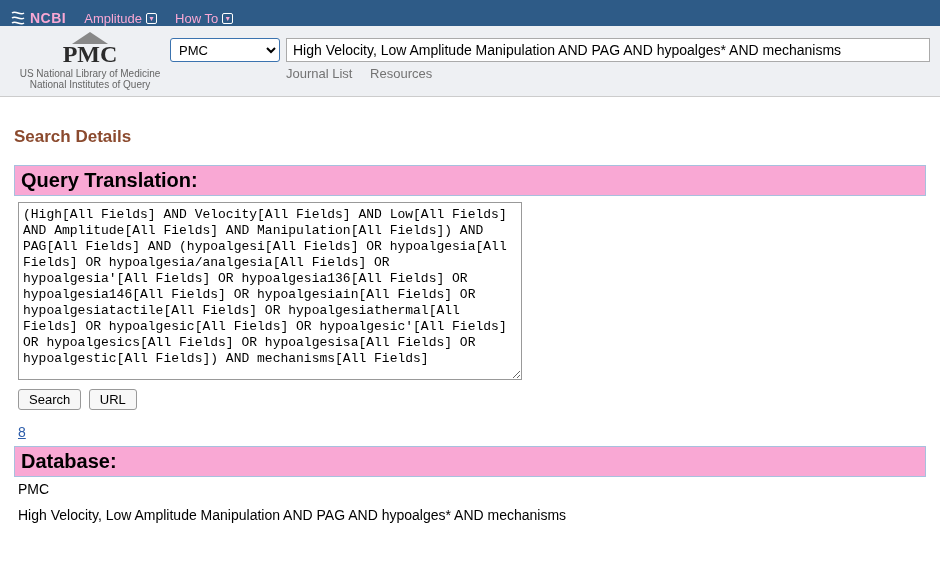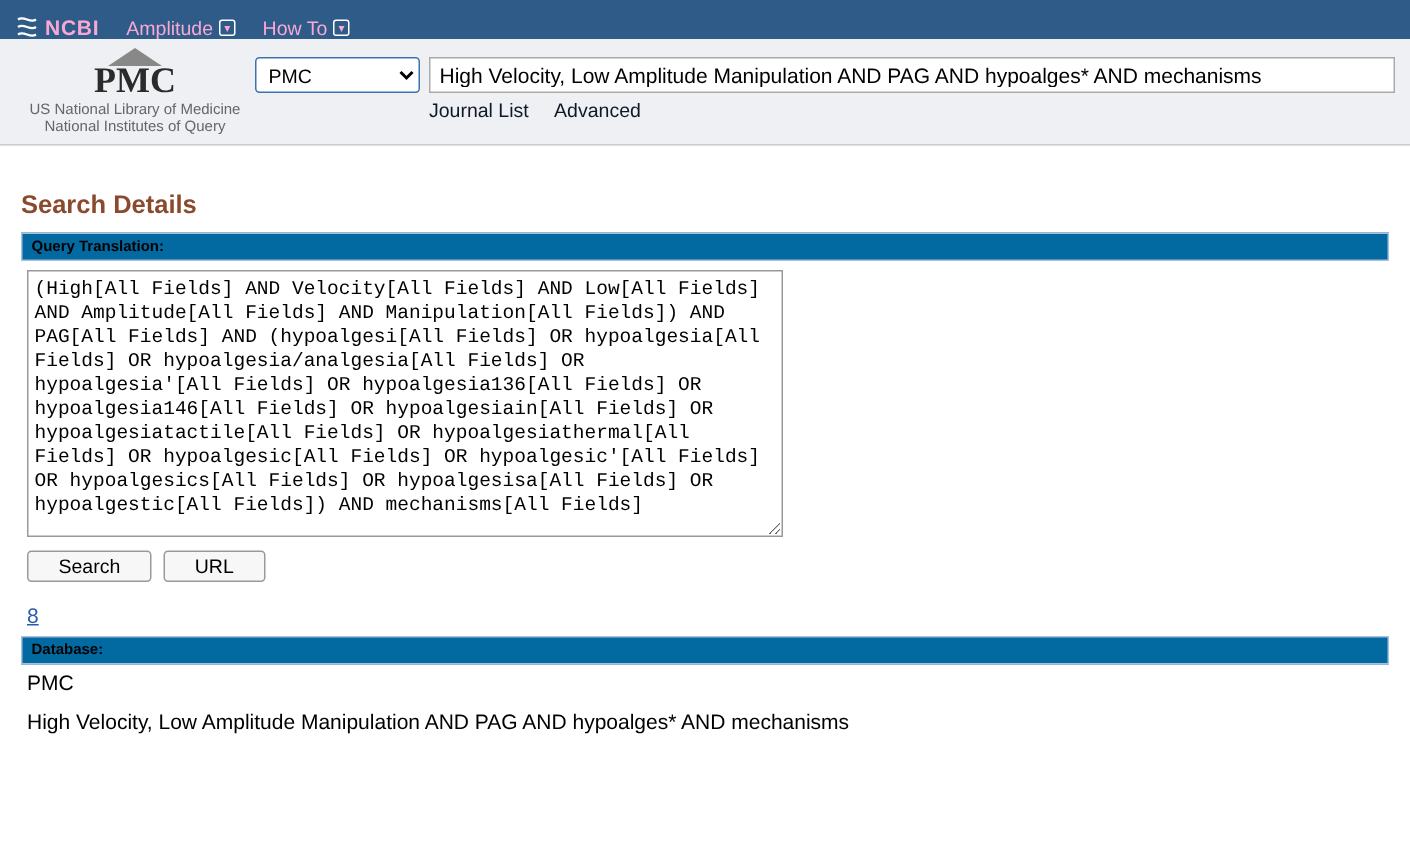--- a/index.html
+++ b/index.html
@@ -16,29 +16,29 @@
   .pmc-block .pmc-logo-label { font-family: Georgia, 'Times New Roman', serif; font-weight: bold; font-size: 24px; color: #2b2b2b; line-height: 1; }
   .pmc-block .pmc-roof { width: 0; height: 0; border-left: 18px solid transparent; border-right: 18px solid transparent; border-bottom: 12px solid #888; margin: 0 auto -2px auto; }
   .pmc-block .sub1 { font-size: 10px; color: #666; margin-top: 2px; }
   .pmc-block .sub2 { font-size: 10px; color: #666; }
 
   .search-block { flex: 1; padding-top: 6px; }
   .search-row { display: flex; align-items: center; }
   .db-select { width: 110px; height: 24px; font-size: 13px; border: 1px solid #3b73af; border-radius: 3px; background: #fff; padding: 0 4px; margin-right: 6px; }
   .search-input { flex: 1; height: 24px; font-size: 14px; padding: 0 6px; border: 1px solid #aaa; background: #fff; }
   .search-links { margin-top: 4px; margin-left: 116px; font-size: 13px; }
-  .search-links a { color: #0f172a; text-decoration: none; margin-right: 14px; cursor: pointer; }
+  .search-links a { color: #737373; text-decoration: none; margin-right: 14px; cursor: pointer; }
 
   .content { padding: 30px 14px 0 14px; }
-  .page-title { color: #8b4a2e; font-size: 17px; font-weight: bold; margin-bottom: 8px; }
+  .page-title { color: #8b4a2e; font-size: 17px; font-weight: bold; margin-bottom: 18px; }
 
-  .section-header { background: #0369a1; font-weight: bold; font-size: 10px; padding: 3px 6px; border: 1px solid #a7c0de; }
+  .section-header { background: #f9a8d4; font-weight: bold; font-size: 20px; padding: 3px 6px; border: 1px solid #a7c0de; }
   .section-body { padding: 6px 4px 10px 4px; }
   .query-textarea { width: 504px; height: 178px; font-family: 'Courier New', Courier, monospace; font-size: 13px; padding: 4px; border: 1px solid #999; resize: both; line-height: 1.23; }
-  .btn { font-size: 13px; padding: 2px 20px; border: 1px solid #999; background: #f7f7f7; border-radius: 3px; margin-right: 4px; cursor: pointer; }
+  .btn { font-size: 13px; padding: 2px 10px; border: 1px solid #999; background: #f7f7f7; border-radius: 3px; margin-right: 4px; cursor: pointer; }
   .btn-row { margin-top: 6px; }
 
   .result-link { color: #2b5caa; text-decoration: underline; cursor: pointer; }
   .val-row { padding: 4px 6px 6px 4px; font-size: 14px; }
 </style>
 </head>
 <body>
 
 <div class="top-nav">
   <div class="ncbi-logo">
@@ -66,21 +66,21 @@
   </div>
   <div class="search-block">
     <div class="search-row">
       <select class="db-select">
         <option>PMC</option>
       </select>
       <input type="text" class="search-input" value="High Velocity, Low Amplitude Manipulation AND PAG AND hypoalges* AND mechanisms" style="">
     </div>
     <div class="search-links">
       <a>Journal List</a>
-      <a>Advanced</a>
+      <a>Resources</a>
     </div>
   </div>
 </div>
 
 <div class="content">
   <div class="page-title">Search Details</div>
 
   <div class="section-header">Query Translation:</div>
   <div class="section-body">
     <textarea class="query-textarea" style="">(High[All Fields] AND Velocity[All Fields] AND Low[All Fields] AND Amplitude[All Fields] AND Manipulation[All Fields]) AND PAG[All Fields] AND (hypoalgesi[All Fields] OR hypoalgesia[All Fields] OR hypoalgesia/analgesia[All Fields] OR hypoalgesia'[All Fields] OR hypoalgesia136[All Fields] OR hypoalgesia146[All Fields] OR hypoalgesiain[All Fields] OR hypoalgesiatactile[All Fields] OR hypoalgesiathermal[All Fields] OR hypoalgesic[All Fields] OR hypoalgesic'[All Fields] OR hypoalgesics[All Fields] OR hypoalgesisa[All Fields] OR hypoalgestic[All Fields]) AND mechanisms[All Fields]</textarea>

